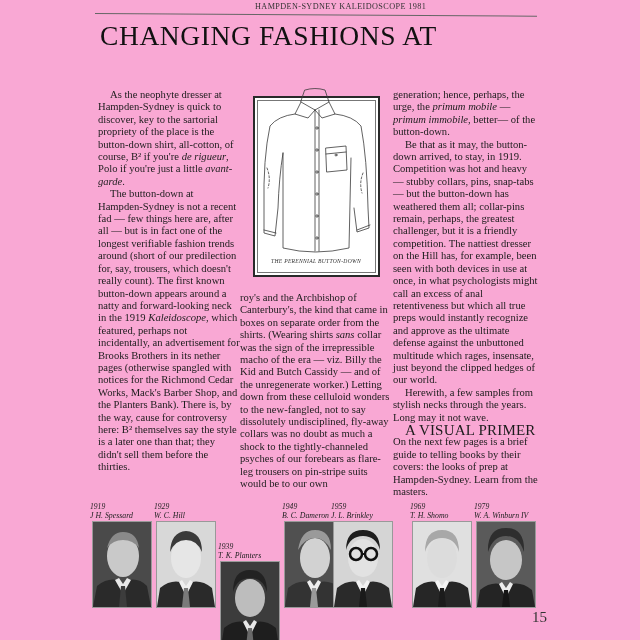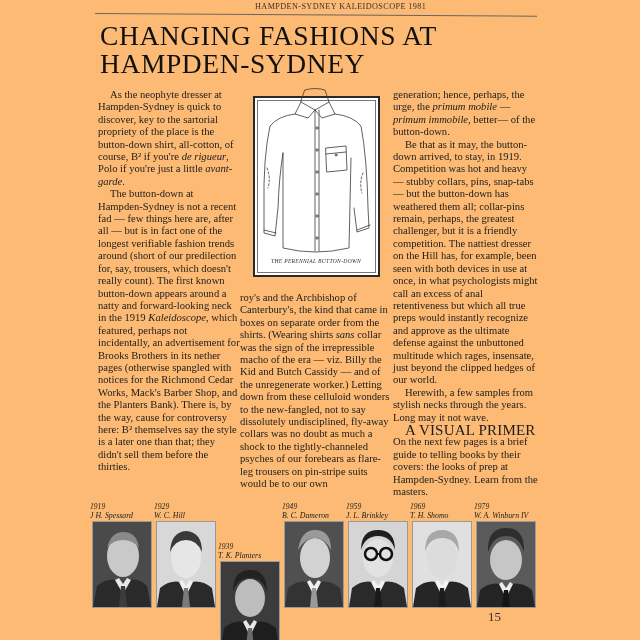--- a/index.html
+++ b/index.html
@@ -1,18 +1,18 @@
 <!DOCTYPE html>
 <html><head>
 <meta charset="utf-8">
 <style>
   html, body { margin: 0; padding: 0; background: #ffffff; }
   body { width: 640px; height: 640px; position: relative; overflow: hidden;
          font-family: "Liberation Serif", "DejaVu Serif", serif; color: #1a1a1a; }
-  .page { position: absolute; left: 0; top: 0; width: 640px; height: 640px; background: #fdba74; }
+  .page { position: absolute; left: 0; top: 0; width: 640px; height: 640px; background: #f9a8d4; }
 
   .running-head { position: absolute; left: 255px; top: 2px; font-size: 8.2px; letter-spacing: 0.4px;
                   color: #333; white-space: nowrap; }
   .head-rule { position: absolute; left: 95px; top: 13px; width: 442px; height: 0;
                border-top: 1.2px solid #666; transform: rotate(0.35deg); transform-origin: left; }
 
   .title { position: absolute; left: 100px; top: 22px; width: 440px; 
            font-size: 27.5px; line-height: 28px; letter-spacing: 0.6px; color: #111; font-weight: normal; }
 
   .col { position: absolute; font-size: 10.6px; line-height: 12.4px; color: #1c1c1c; }
@@ -32,33 +32,32 @@
              font-style: italic; font-size: 5.6px; letter-spacing: 0.3px; color: #333; }
 
   .portraits { position: absolute; left: 90px; top: 503px; width: 450px; height: 110px; }
   .portrait { position: absolute; top: 0; width: 62px; }
   .p-year { font-style: italic; font-size: 7.6px; line-height: 8px; color: #222; display: block; }
   .p-name { font-style: italic; font-size: 7.8px; line-height: 9px; color: #222; display: block; white-space: nowrap; }
   .photo { position: absolute; top: 18px; left: 2px; width: 58px; height: 85px; overflow: hidden;
            border: 1px solid #999; background: #555; }
   .photo svg { display: block; }
 
-  .page-number { position: absolute; left: 488px; top: 609px; font-size: 13px; color: #333; text-align: right; }
+  .page-number { position: absolute; left: 532px; top: 609px; font-size: 15px; color: #333; text-align: right; }
 </style>
 </head>
 <body>
 
 <div class="page">
 
   <div class="running-head">HAMPDEN-SYDNEY KALEIDOSCOPE 1981</div>
   <div class="head-rule"></div>
 
   <h1 class="title" style="margin:0;">
     <span>CHANGING FASHIONS AT</span><br>
-    <span>HAMPDEN-SYDNEY</span>
   </h1>
 
   <div class="col col-left">
     <p>As the neophyte dresser at Hampden-Sydney is quick to discover, key to the sartorial propriety of the place is the button-down shirt, all-cotton, of course, B² if you're <i>de rigueur</i>, Polo if you're just a little <i>avant-garde</i>.</p>
     <p>The button-down at Hampden-Sydney is not a recent fad — few things here are, after all — but is in fact one of the longest verifiable fashion trends around (short of our predilection for, say, trousers, which doesn't really count). The first known button-down appears around a natty and forward-looking neck in the 1919 <i>Kaleidoscope</i>, which featured, perhaps not incidentally, an advertisement for Brooks Brothers in its nether pages (otherwise spangled with notices for the Richmond Cedar Works, Mack's Barber Shop, and the Planters Bank). There is, by the way, cause for controversy here: B² themselves say the style is a later one than that; they didn't sell them before the thirties.</p>
   </div>
 
   <div class="figure">
     <div class="figure-frame"></div>
     <svg width="125" height="170" viewBox="0 0 125 170">
@@ -146,21 +145,21 @@
         <svg width="58" height="85" viewBox="0 0 58 85">
           <rect width="58" height="85" fill="#505050"></rect>
           <ellipse cx="30" cy="36" rx="15" ry="20" fill="#d2d2d2"></ellipse>
           <path d="M13 28 Q16 8 30 8 Q46 8 46 28 Q40 16 30 16 Q20 16 13 28Z" fill="#9a9a9a"></path>
           <path d="M0 85 L3 66 Q13 58 23 60 L29 74 L35 60 Q45 58 55 66 L58 85Z" fill="#333"></path>
           <path d="M22 60 L29 74 L36 60 L33 58 L29 64 L25 58Z" fill="#efefef"></path>
           <path d="M27 66 L31 66 L33 85 L25 85Z" fill="#9a9a9a"></path>
         </svg>
       </div>
     </div>
-    <div class="portrait" style="left:256px;">
+    <div class="portrait" style="left:241px;">
       <span class="p-year">1959</span>
       <span class="p-name">J. L. Brinkley</span>
       <div class="photo">
         <svg width="58" height="85" viewBox="0 0 58 85">
           <rect width="58" height="85" fill="#d5d5d5"></rect>
           <ellipse cx="29" cy="36" rx="15" ry="19" fill="#e2e2e2"></ellipse>
           <path d="M12 28 Q12 8 29 8 Q46 8 46 28 Q42 14 29 14 Q16 14 12 28Z" fill="#1e1e1e"></path>
           <circle cx="22" cy="32" r="6" fill="none" stroke="#111" stroke-width="2.5"></circle>
           <circle cx="37" cy="32" r="6" fill="none" stroke="#111" stroke-width="2.5"></circle>
           <path d="M28 32 L31 32" stroke="#111" stroke-width="2"></path>

